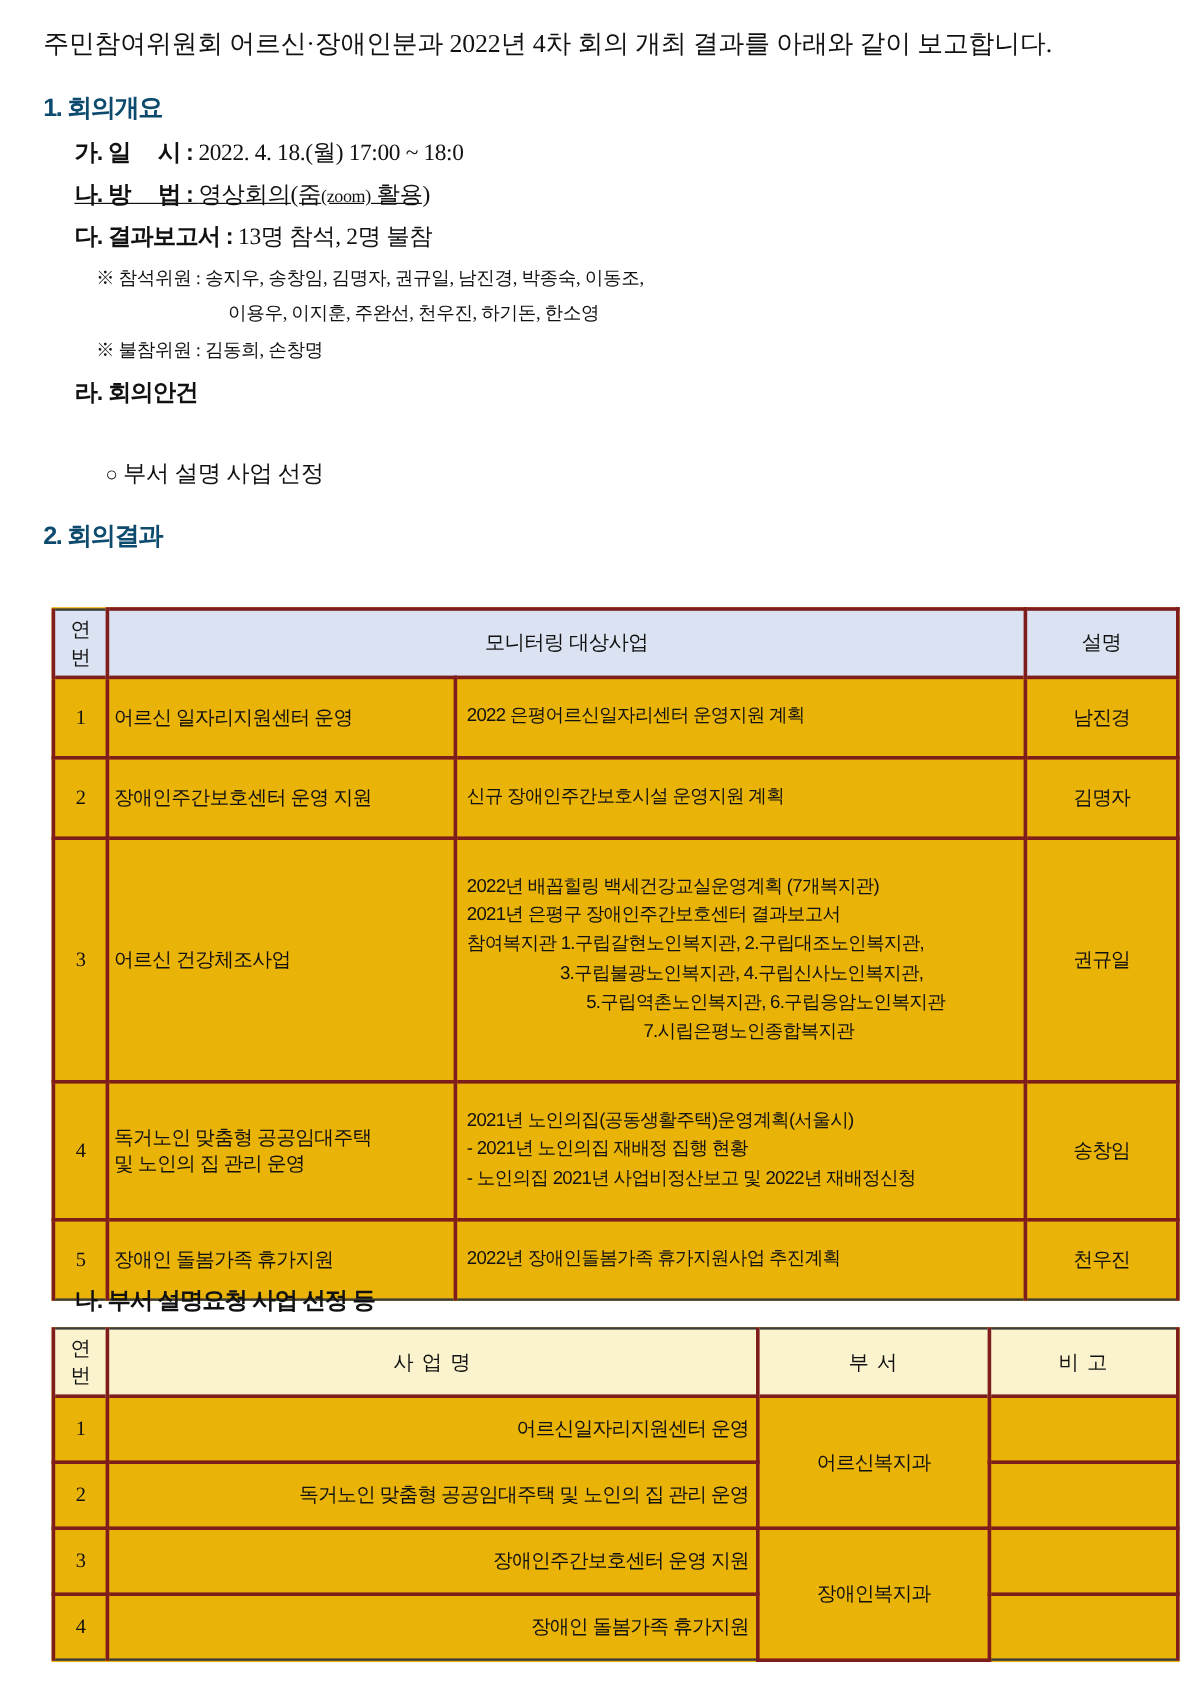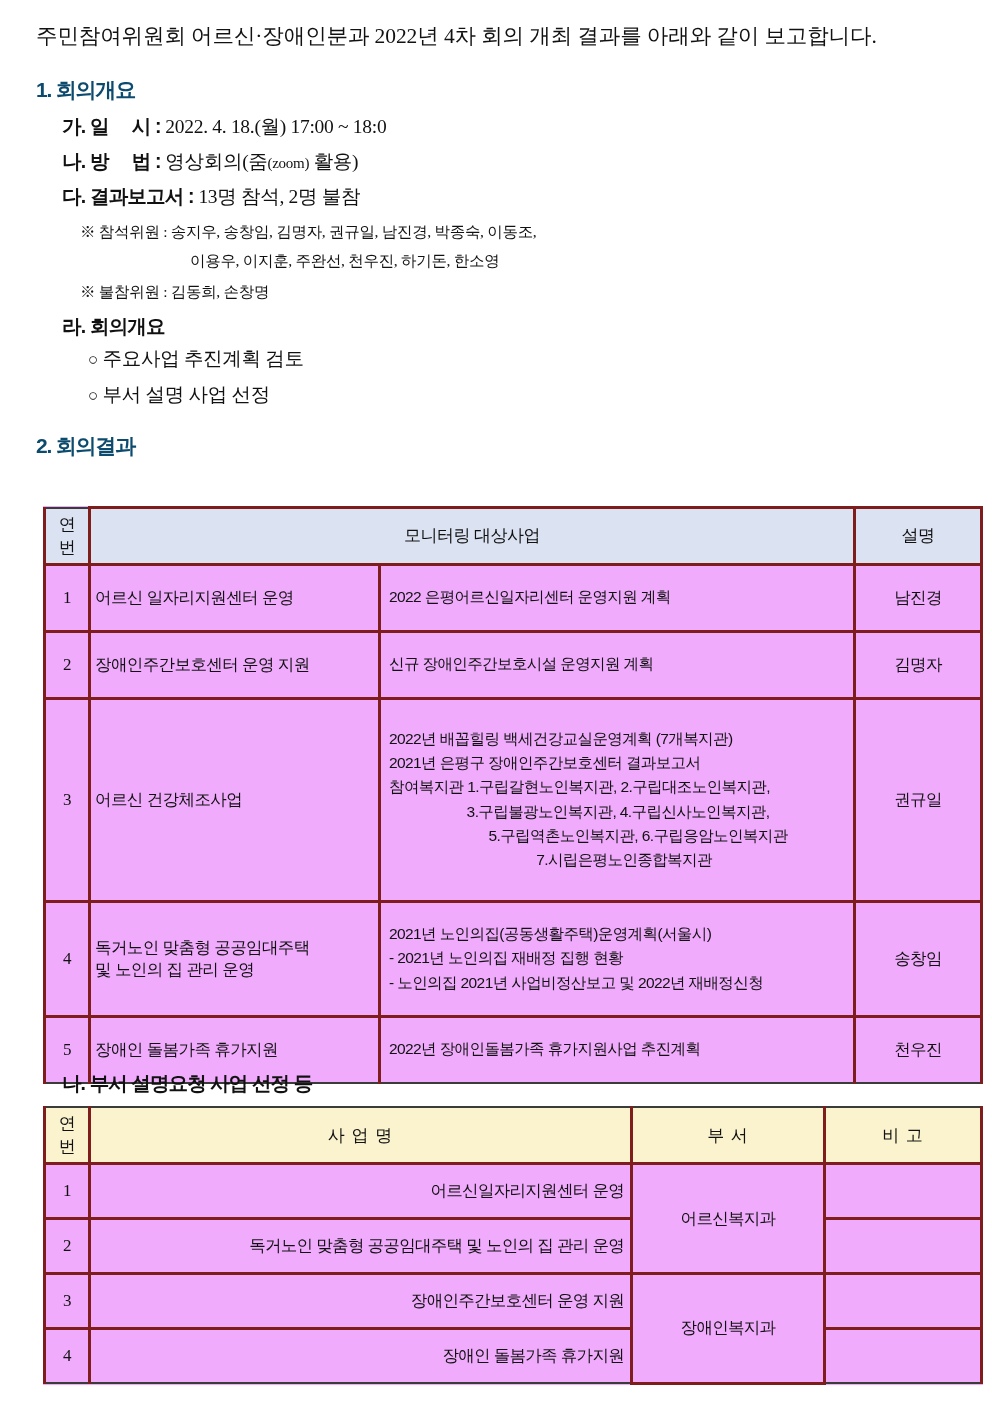--- a/index.html
+++ b/index.html
@@ -63,21 +63,21 @@
   }
   .sub .val {
     font-family: "Liberation Serif", "DejaVu Serif", serif;
     font-weight: normal;
     letter-spacing: -0.3px;
   }
   .sub .small {
     font-size: 15px;
   }
   #sub-a  { top: 113px; }
-  #sub-b  { top: 148px; }
+  #sub-b  { top: 148px; text-decoration: underline; }
   #sub-c  { top: 183px; }
   #sub-d  { top: 313px; }
 
   
   .note {
     position: absolute;
     left: 80px;
     font-size: 15.5px;
     letter-spacing: -0.3px;
     white-space: pre;
@@ -117,21 +117,21 @@
     font-weight: bold;
   }
   #ttl1 { top: 470px; }
   #ttl2 { top: 1070px; }
 
   
   table.doc {
     position: absolute;
     border-collapse: collapse;
     table-layout: fixed;
-    background: #f0abfc;
+    background: #eab308;
   }
   table.doc td, table.doc th {
     border: 3px solid #7f1d1d;
     padding: 4px 6px;
     vertical-align: middle;
     font-weight: normal;
     color: #111;
   }
 
   
@@ -237,23 +237,22 @@
   <div class="sub" id="sub-a"><span>가. 일     시 : </span><span class="val">2022. 4. 18.(월) 17:00 ~ 18:0</span></div>
 
   <div class="sub" id="sub-b"><span>나. 방     법 : </span><span class="val">영상회의(줌</span><span class="val small">(zoom)</span><span class="val"> 활용)</span></div>
 
   <div class="sub" id="sub-c"><span>다. 결과보고서 : </span><span class="val">13명 참석, 2명 불참</span></div>
 
   <div class="note" id="note1b">이용우, 이지훈, 주완선, 천우진, 하기돈, 한소영</div>
   <div class="note" id="note1"><span>※ 참석위원 : </span><span>송지우, 송창임, 김명자, 권규일, 남진경, 박종숙, 이동조,</span></div>
   <div class="note" id="note2"><span>※ 불참위원 : </span><span>김동희, 손창명</span></div>
 
-  <div class="sub" id="sub-d">라. 회의개요</div>
-
-  <div class="bullet" id="bul1"><span class="mark">○</span> <span>주요사업 추진계획 검토</span></div>
+  <div class="sub" id="sub-d">라. 회의안건</div>
+
   <div class="bullet" id="bul2"><span class="mark">○</span> <span>부서 설명 사업 선정</span></div>
 
   <div class="sec-head" id="sec2">2. 회의결과</div>
 
 
   <table class="doc" id="tbl1">
     <colgroup>
       <col style="width:45px">
       <col style="width:290px">
       <col style="width:475px">

